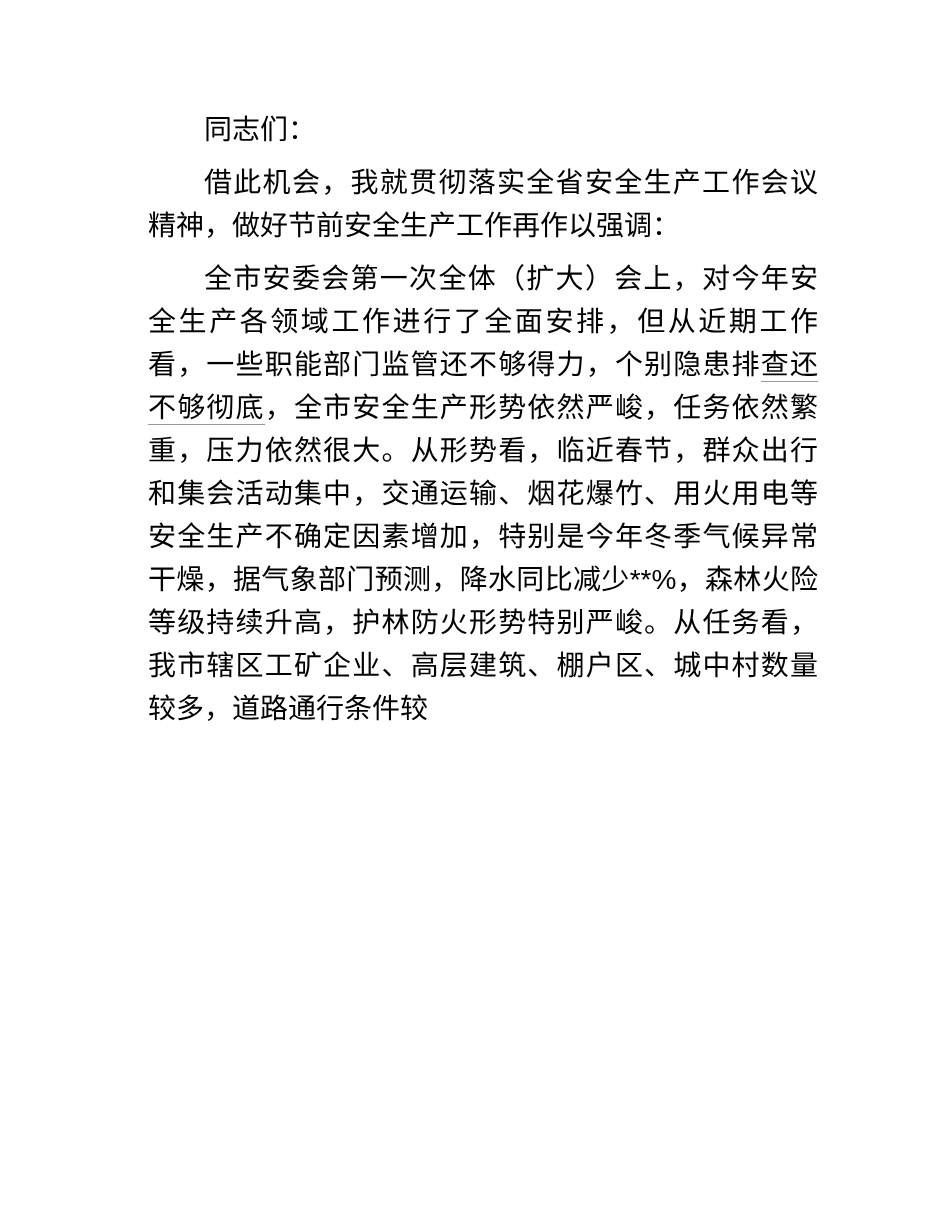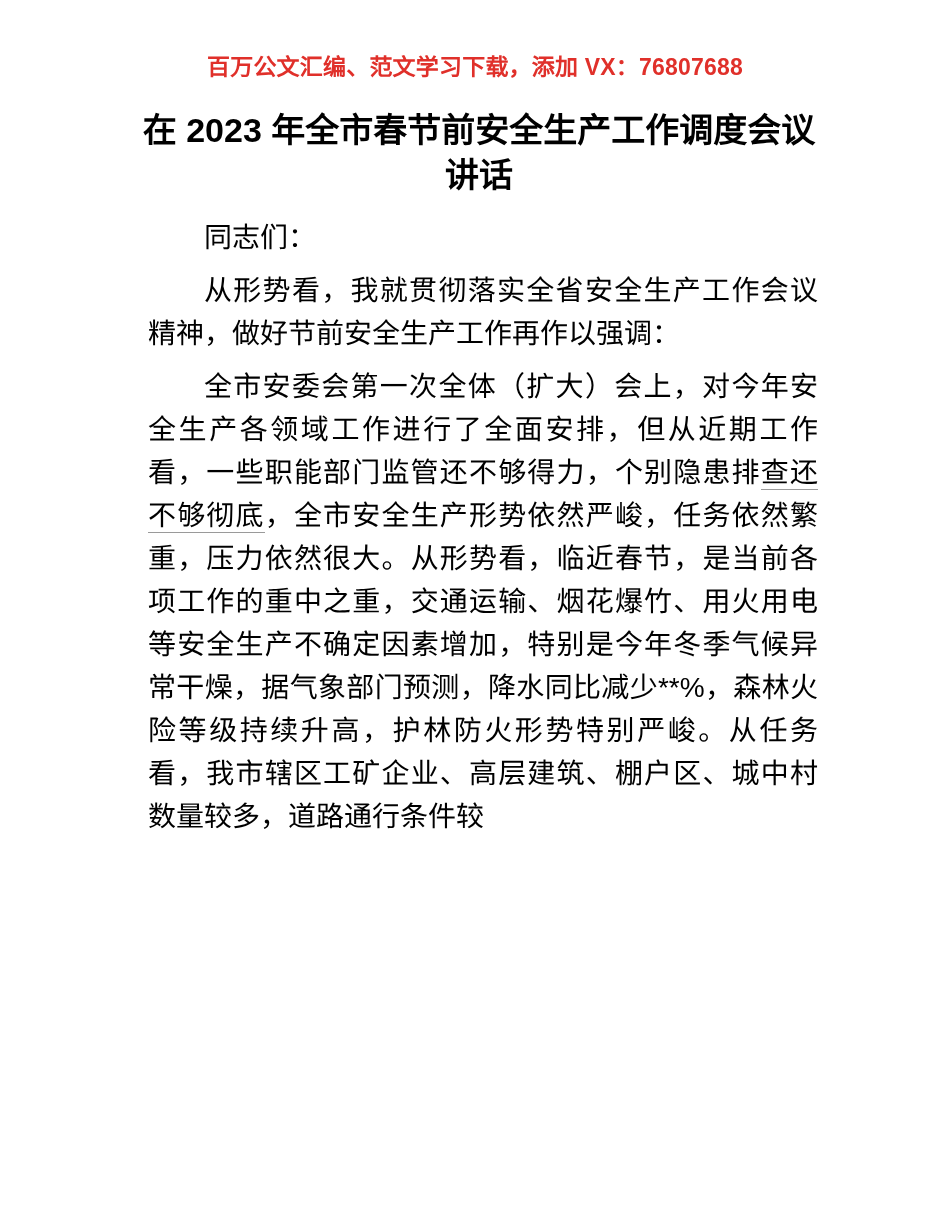--- a/index.html
+++ b/index.html
@@ -75,28 +75,26 @@
   .squiggle {
     border-bottom: 1px solid #9a9a9a;
     padding-bottom: 1px;
   }
 </style>
 </head>
 <body>
 
 <div class="page" style="background: rgb(255, 255, 255); color: rgb(0, 0, 0);">
 
-  <div class="promo-banner" style="color: rgb(224, 48, 42);">百万公文汇编、范文学习下载，添加 VX：76807688</div>
 
   <div class="doc-body">
 
-    <h1 class="doc-title">在 2023 年全市春节前安全生产工作调度会议讲话</h1>
 
     <p class="doc-paragraph">同志们：</p>
 
-    <p class="doc-paragraph">从形势看，我就贯彻落实全省安全生产工作会议精神，做好节前安全生产工作再作以强调：</p>
+    <p class="doc-paragraph">借此机会，我就贯彻落实全省安全生产工作会议精神，做好节前安全生产工作再作以强调：</p>
 
 
-    <p class="doc-paragraph"><span>全市安委会第一次全体（扩大）会上，对今年安全生产各领域工作进行了全面安排，但从近期工作看，一些职能部门监管还不够得力，个别隐患排</span><span class="squiggle">查还不够彻底</span><span>，全市安全生产形势依然严峻，任务依然繁重，压力依然很大。从形势看，临近春节，是当前各项工作的重中之重，交通运输、烟花爆竹、用火用电等安全生产不确定因素增加，特别是今年冬季气候异常干燥，据气象部门预测，降水同比减少**%，森林火险等级持续升高，护林防火形势特别严峻。从任务看，我市辖区工矿企业、高层建筑、棚户区、城中村数量较多，道路通行条件较</span></p>
+    <p class="doc-paragraph"><span>全市安委会第一次全体（扩大）会上，对今年安全生产各领域工作进行了全面安排，但从近期工作看，一些职能部门监管还不够得力，个别隐患排</span><span class="squiggle">查还不够彻底</span><span>，全市安全生产形势依然严峻，任务依然繁重，压力依然很大。从形势看，临近春节，群众出行和集会活动集中，交通运输、烟花爆竹、用火用电等安全生产不确定因素增加，特别是今年冬季气候异常干燥，据气象部门预测，降水同比减少**%，森林火险等级持续升高，护林防火形势特别严峻。从任务看，我市辖区工矿企业、高层建筑、棚户区、城中村数量较多，道路通行条件较</span></p>
 
   </div>
 
 </div>
 
 </body></html>

